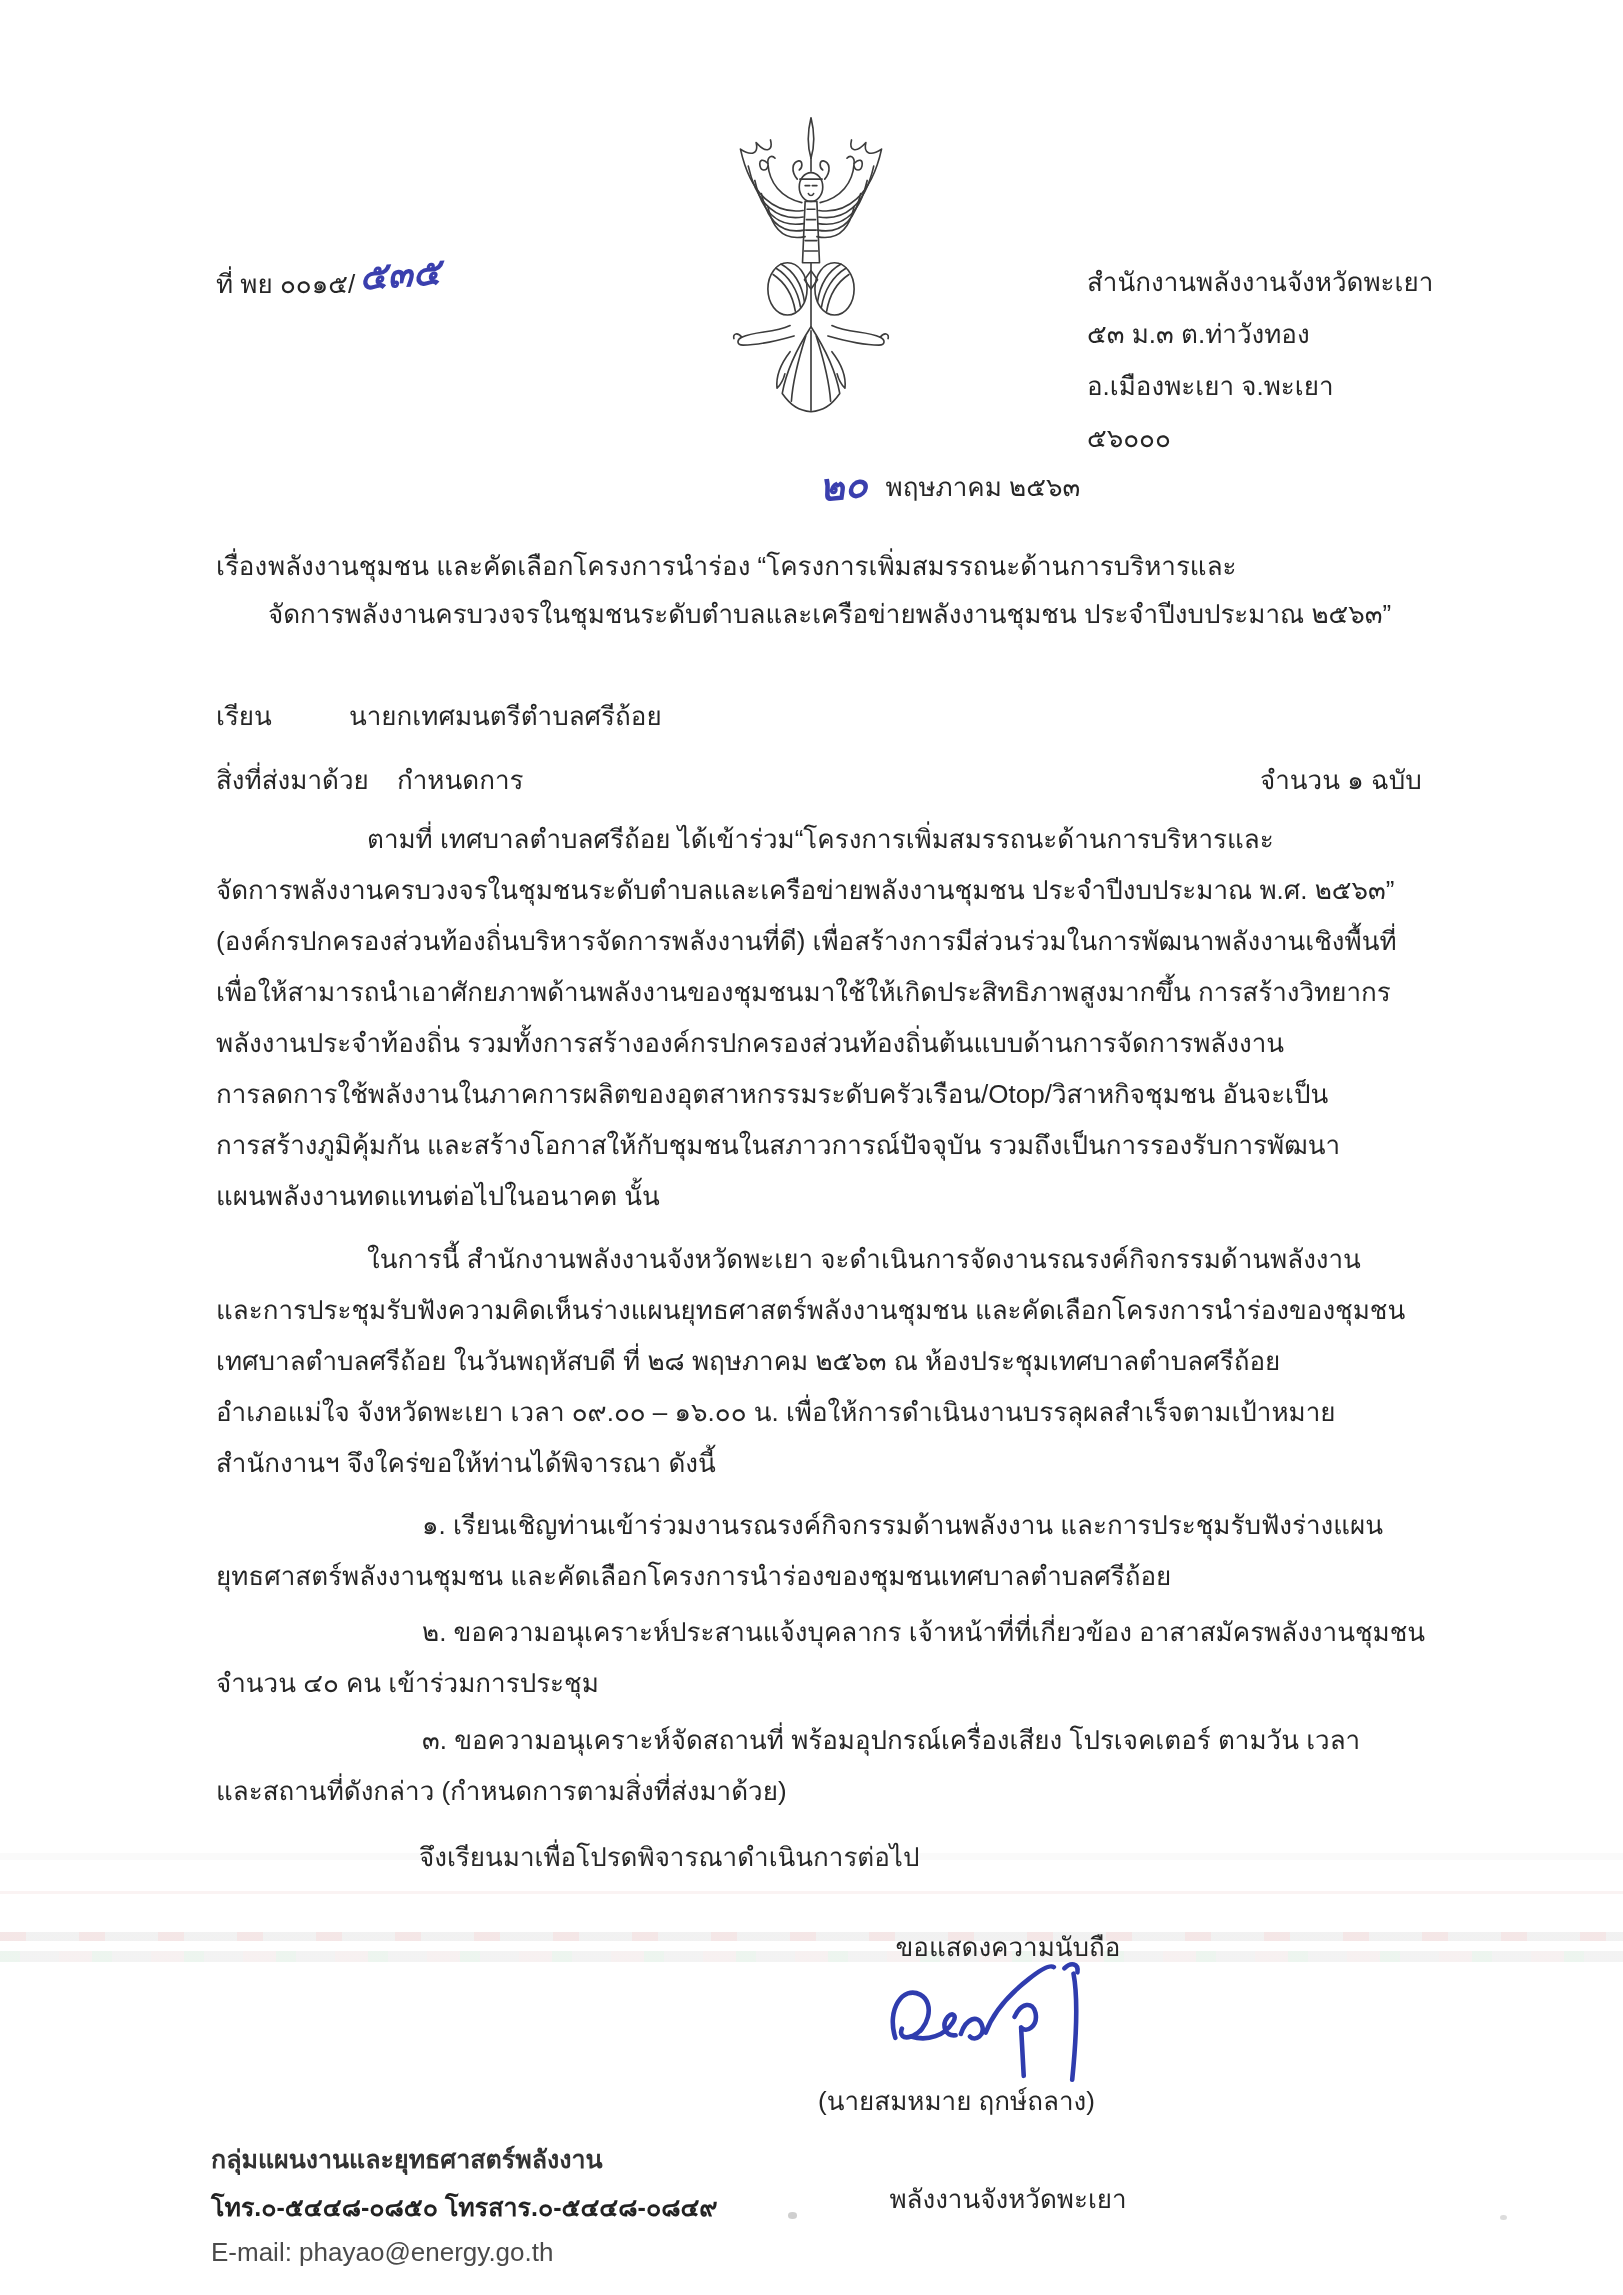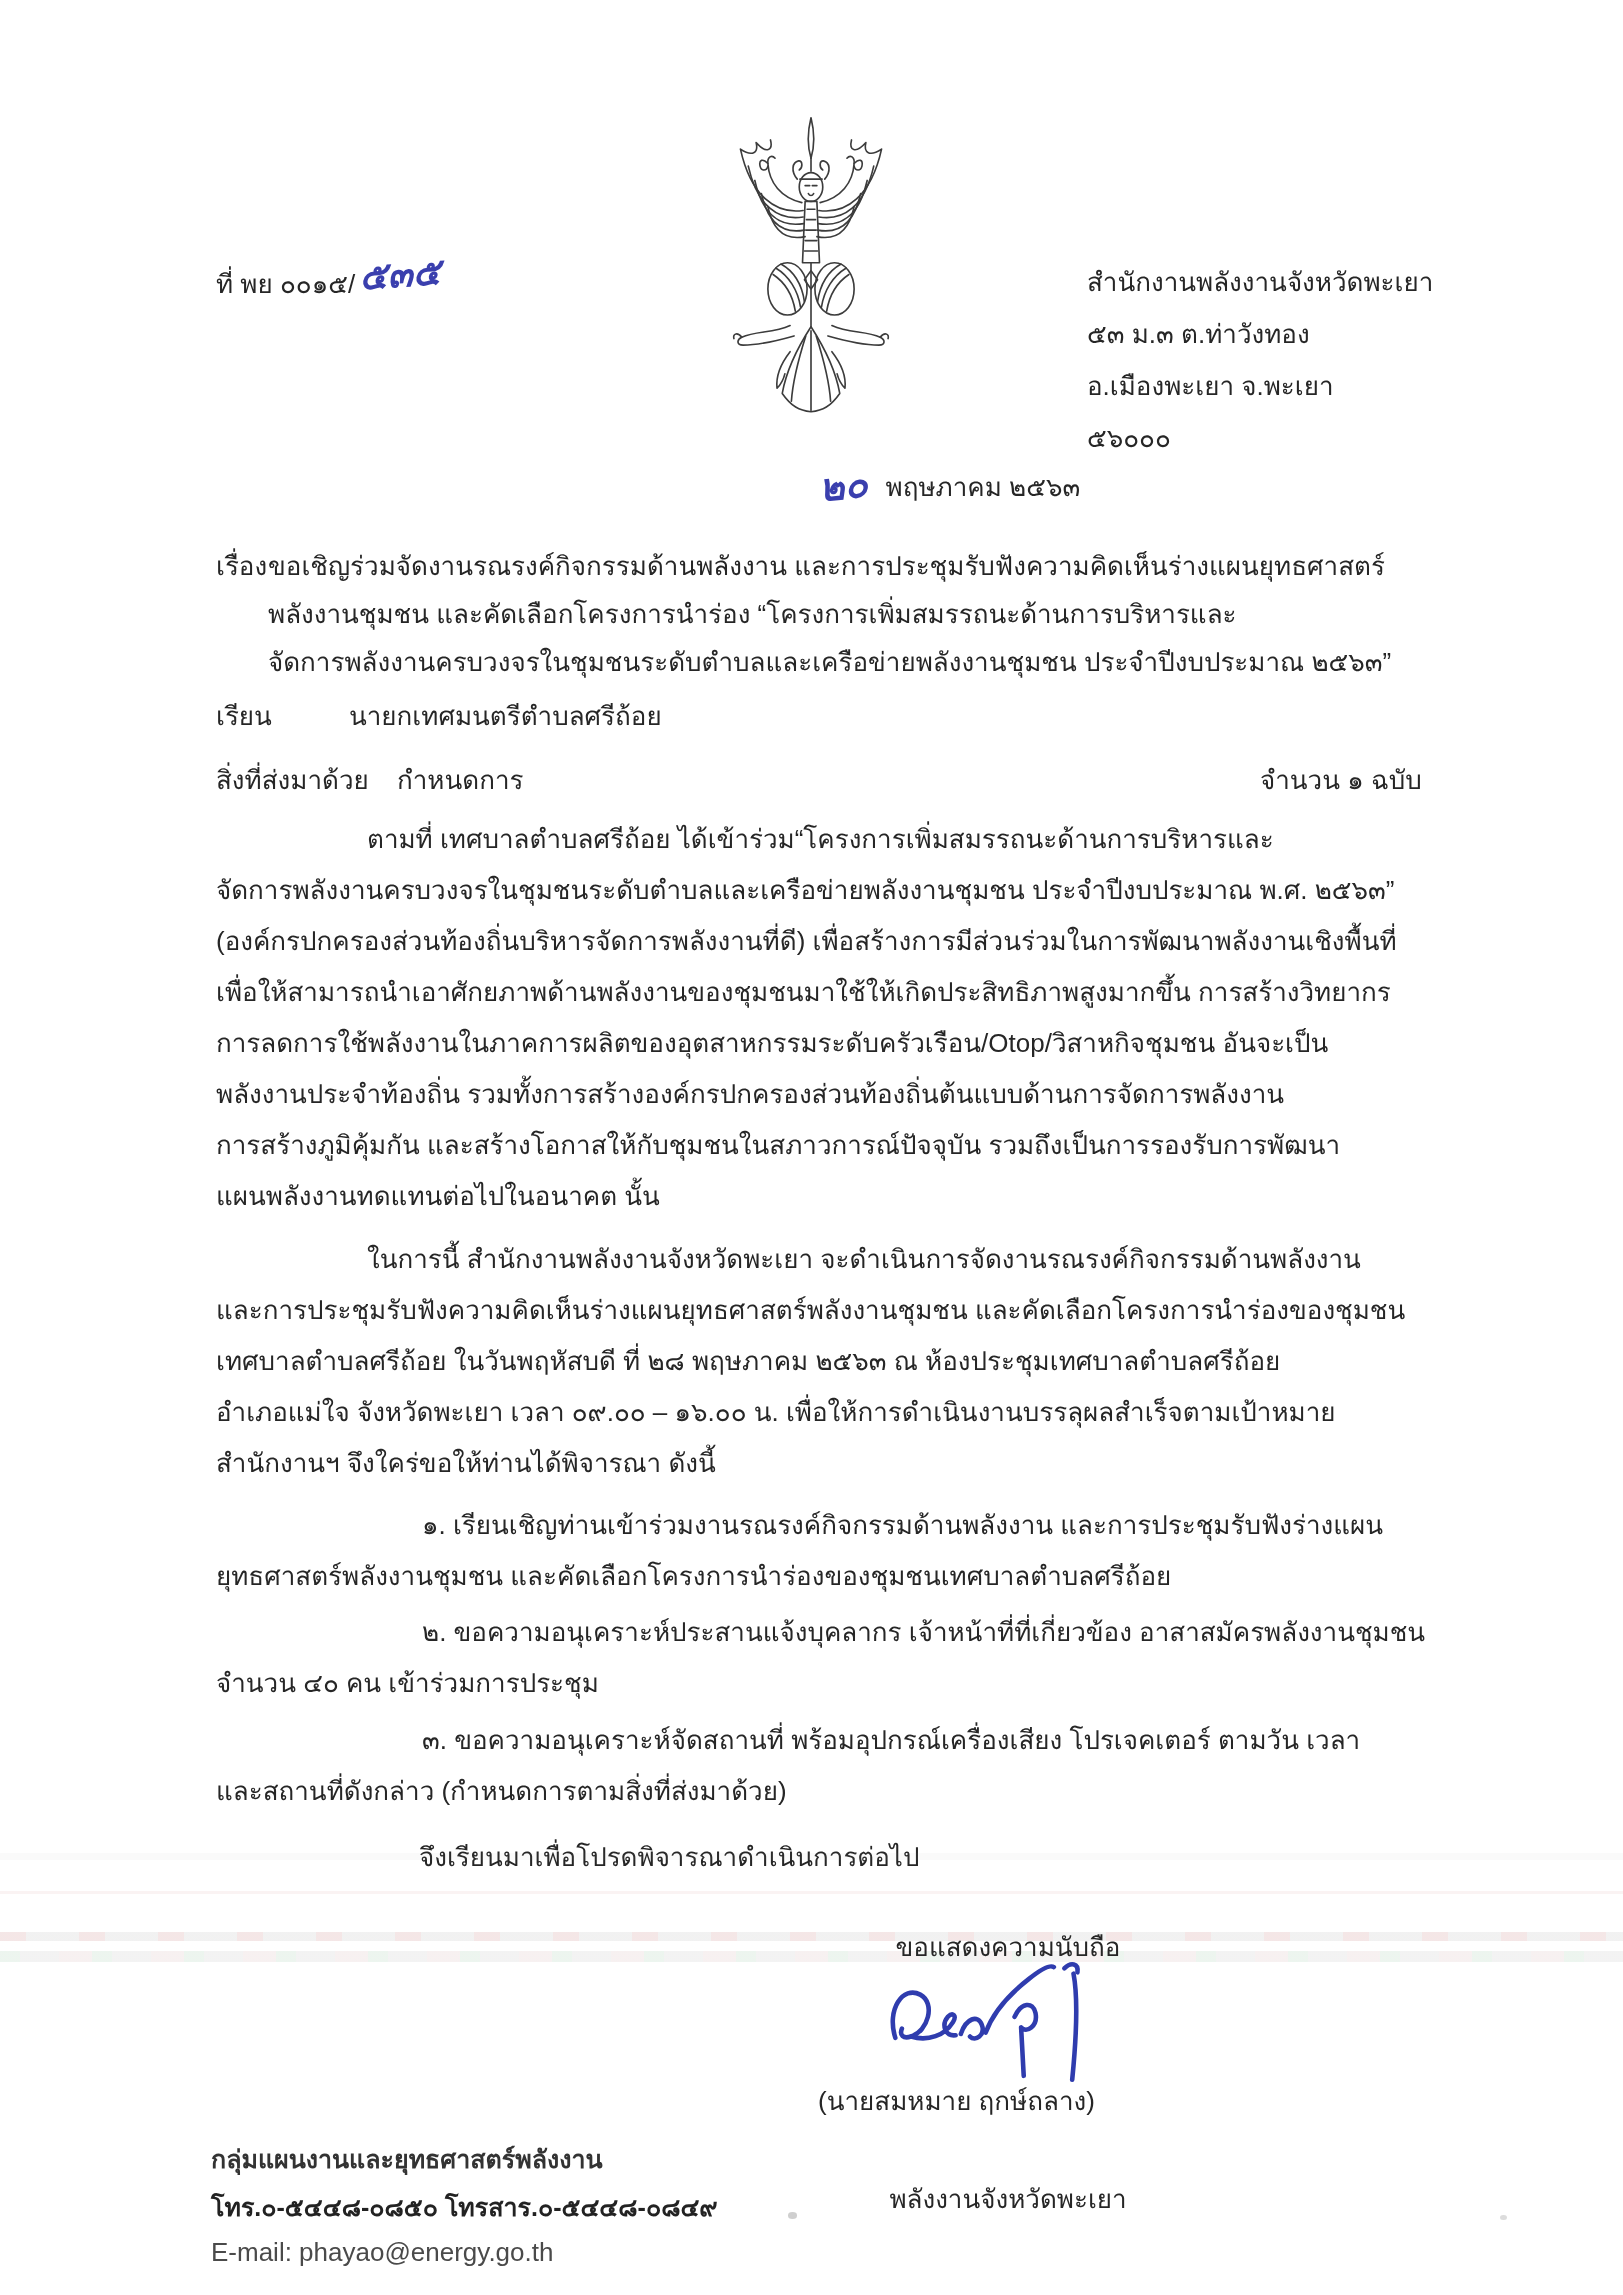--- a/index.html
+++ b/index.html
@@ -135,39 +135,38 @@
     <div>อ.เมืองพะเยา จ.พะเยา</div>
     <div>๕๖๐๐๐</div>
   </div>
 
   <div class="abs date-row">
     <span class="hand date-hand">๒๐</span><span class="date-text">พฤษภาคม ๒๕๖๓</span>
   </div>
 
   <div class="abs subj-label">เรื่อง</div>
   <div class="abs subj-lines">
-    <div class="line">ขอเชิญร่วมจัดงานรณรงค์กิจกรรมด้านพลังงาน และการประชุมรับฟังความคิดเห็นร่างแผนยุทธศาสตร์</div>
     <div class="line">พลังงานชุมชน และคัดเลือกโครงการนำร่อง “โครงการเพิ่มสมรรถนะด้านการบริหารและ</div>
     <div class="line">จัดการพลังงานครบวงจรในชุมชนระดับตำบลและเครือข่ายพลังงานชุมชน ประจำปีงบประมาณ ๒๕๖๓”</div>
   </div>
 
   <div class="abs to-label">เรียน</div>
   <div class="abs to-value">นายกเทศมนตรีตำบลศรีถ้อย</div>
 
   <div class="abs att-label">สิ่งที่ส่งมาด้วย</div>
   <div class="abs att-value">กำหนดการ</div>
   <div class="abs att-count">จำนวน ๑ ฉบับ</div>
 
   <div class="abs p1">
     <div class="line indent230">ตามที่ เทศบาลตำบลศรีถ้อย ได้เข้าร่วม“โครงการเพิ่มสมรรถนะด้านการบริหารและ</div>
     <div class="line">จัดการพลังงานครบวงจรในชุมชนระดับตำบลและเครือข่ายพลังงานชุมชน ประจำปีงบประมาณ พ.ศ. ๒๕๖๓”</div>
     <div class="line">(องค์กรปกครองส่วนท้องถิ่นบริหารจัดการพลังงานที่ดี) เพื่อสร้างการมีส่วนร่วมในการพัฒนาพลังงานเชิงพื้นที่</div>
     <div class="line">เพื่อให้สามารถนำเอาศักยภาพด้านพลังงานของชุมชนมาใช้ให้เกิดประสิทธิภาพสูงมากขึ้น การสร้างวิทยากร</div>
+    <div class="line">พลังงานประจำท้องถิ่น รวมทั้งการสร้างองค์กรปกครองส่วนท้องถิ่นต้นแบบด้านการจัดการพลังงาน</div>
     <div class="line">การลดการใช้พลังงานในภาคการผลิตของอุตสาหกรรมระดับครัวเรือน/Otop/วิสาหกิจชุมชน อันจะเป็น</div>
-    <div class="line">พลังงานประจำท้องถิ่น รวมทั้งการสร้างองค์กรปกครองส่วนท้องถิ่นต้นแบบด้านการจัดการพลังงาน</div>
     <div class="line">การสร้างภูมิคุ้มกัน และสร้างโอกาสให้กับชุมชนในสภาวการณ์ปัจจุบัน รวมถึงเป็นการรองรับการพัฒนา</div>
     <div class="line">แผนพลังงานทดแทนต่อไปในอนาคต นั้น</div>
   </div>
 
   <div class="abs p2">
     <div class="line indent230">ในการนี้ สำนักงานพลังงานจังหวัดพะเยา จะดำเนินการจัดงานรณรงค์กิจกรรมด้านพลังงาน</div>
     <div class="line">และการประชุมรับฟังความคิดเห็นร่างแผนยุทธศาสตร์พลังงานชุมชน และคัดเลือกโครงการนำร่องของชุมชน</div>
     <div class="line">เทศบาลตำบลศรีถ้อย ในวันพฤหัสบดี ที่ ๒๘ พฤษภาคม ๒๕๖๓ ณ ห้องประชุมเทศบาลตำบลศรีถ้อย</div>
     <div class="line">อำเภอแม่ใจ จังหวัดพะเยา เวลา ๐๙.๐๐ – ๑๖.๐๐ น. เพื่อให้การดำเนินงานบรรลุผลสำเร็จตามเป้าหมาย</div>
     <div class="line">สำนักงานฯ จึงใคร่ขอให้ท่านได้พิจารณา ดังนี้</div>

